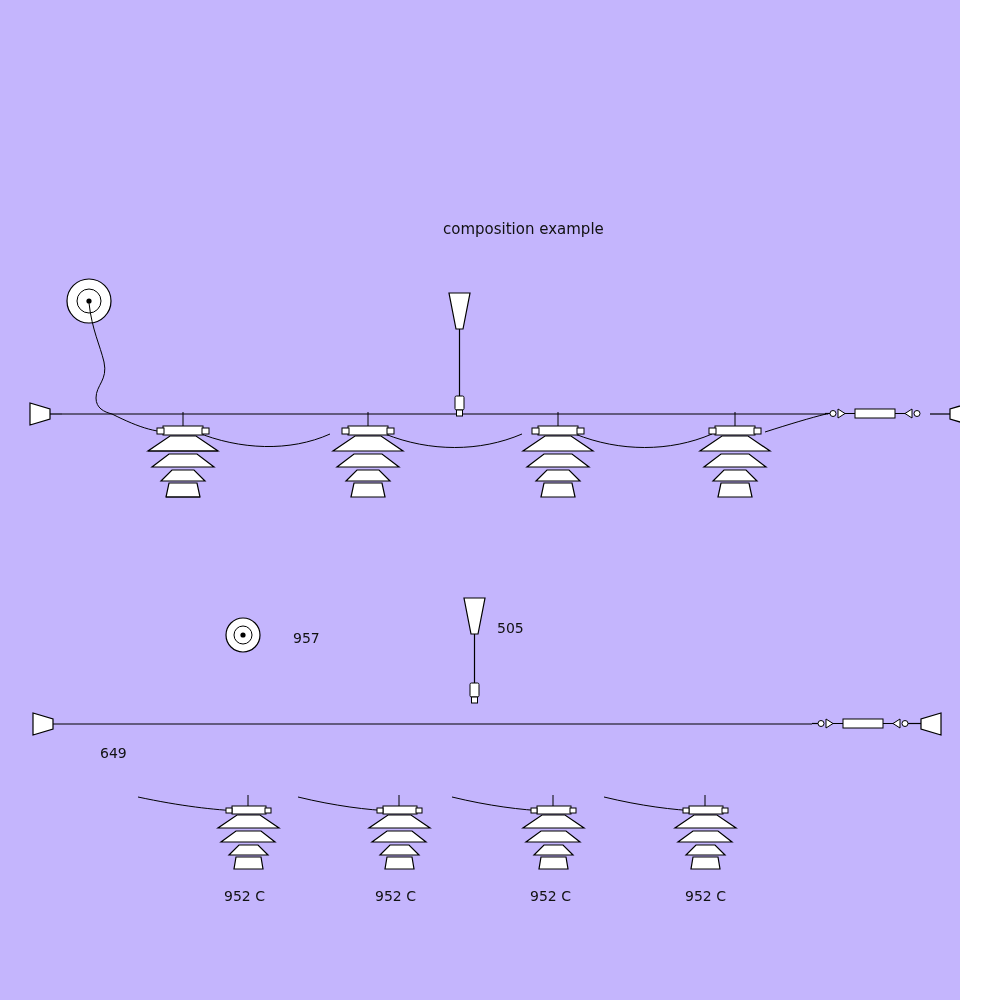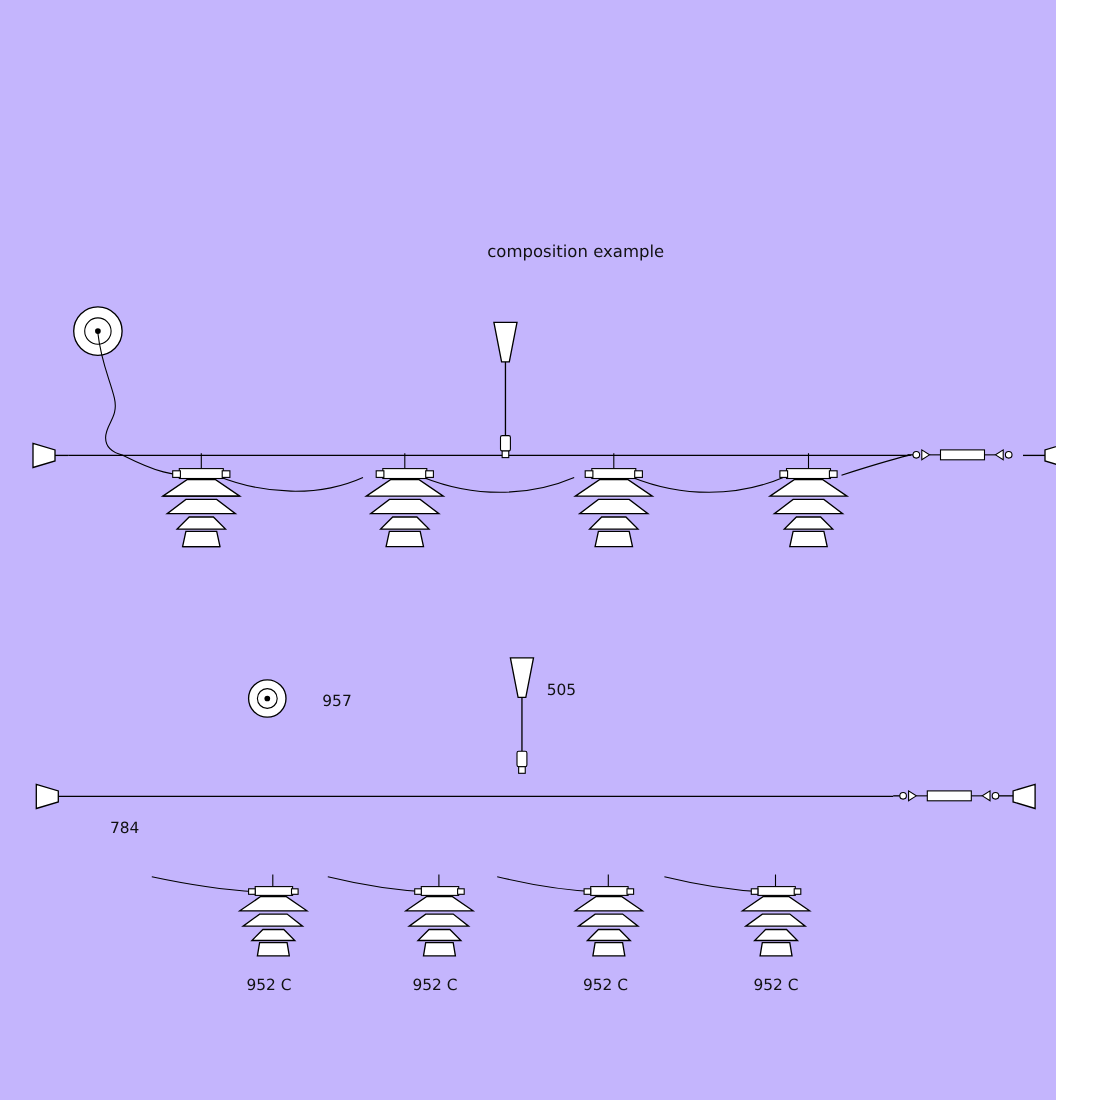--- a/index.html
+++ b/index.html
@@ -185,21 +185,21 @@
     </g>
 
   </svg>
 
   <div class="lbl title" style="left:443px; top:220px;">composition example</div>
 
   <div class="lbl" style="left:273px; top:630px;margin-left:20px;">957</div>
 
   <div class="lbl" style="left:497px; top:620px;">505</div>
 
-  <div class="lbl" style="left:100px; top:745px;">784</div>
+  <div class="lbl" style="left:100px; top:745px;">649</div>
 
   <div class="lbl" style="left:224px; top:888px;">952 C</div>
 
   <div class="lbl" style="left:375px; top:888px;">952 C</div>
 
   <div class="lbl" style="left:530px; top:888px;">952 C</div>
 
   <div class="lbl" style="left:685px; top:888px;">952 C</div>
 
 </div>

